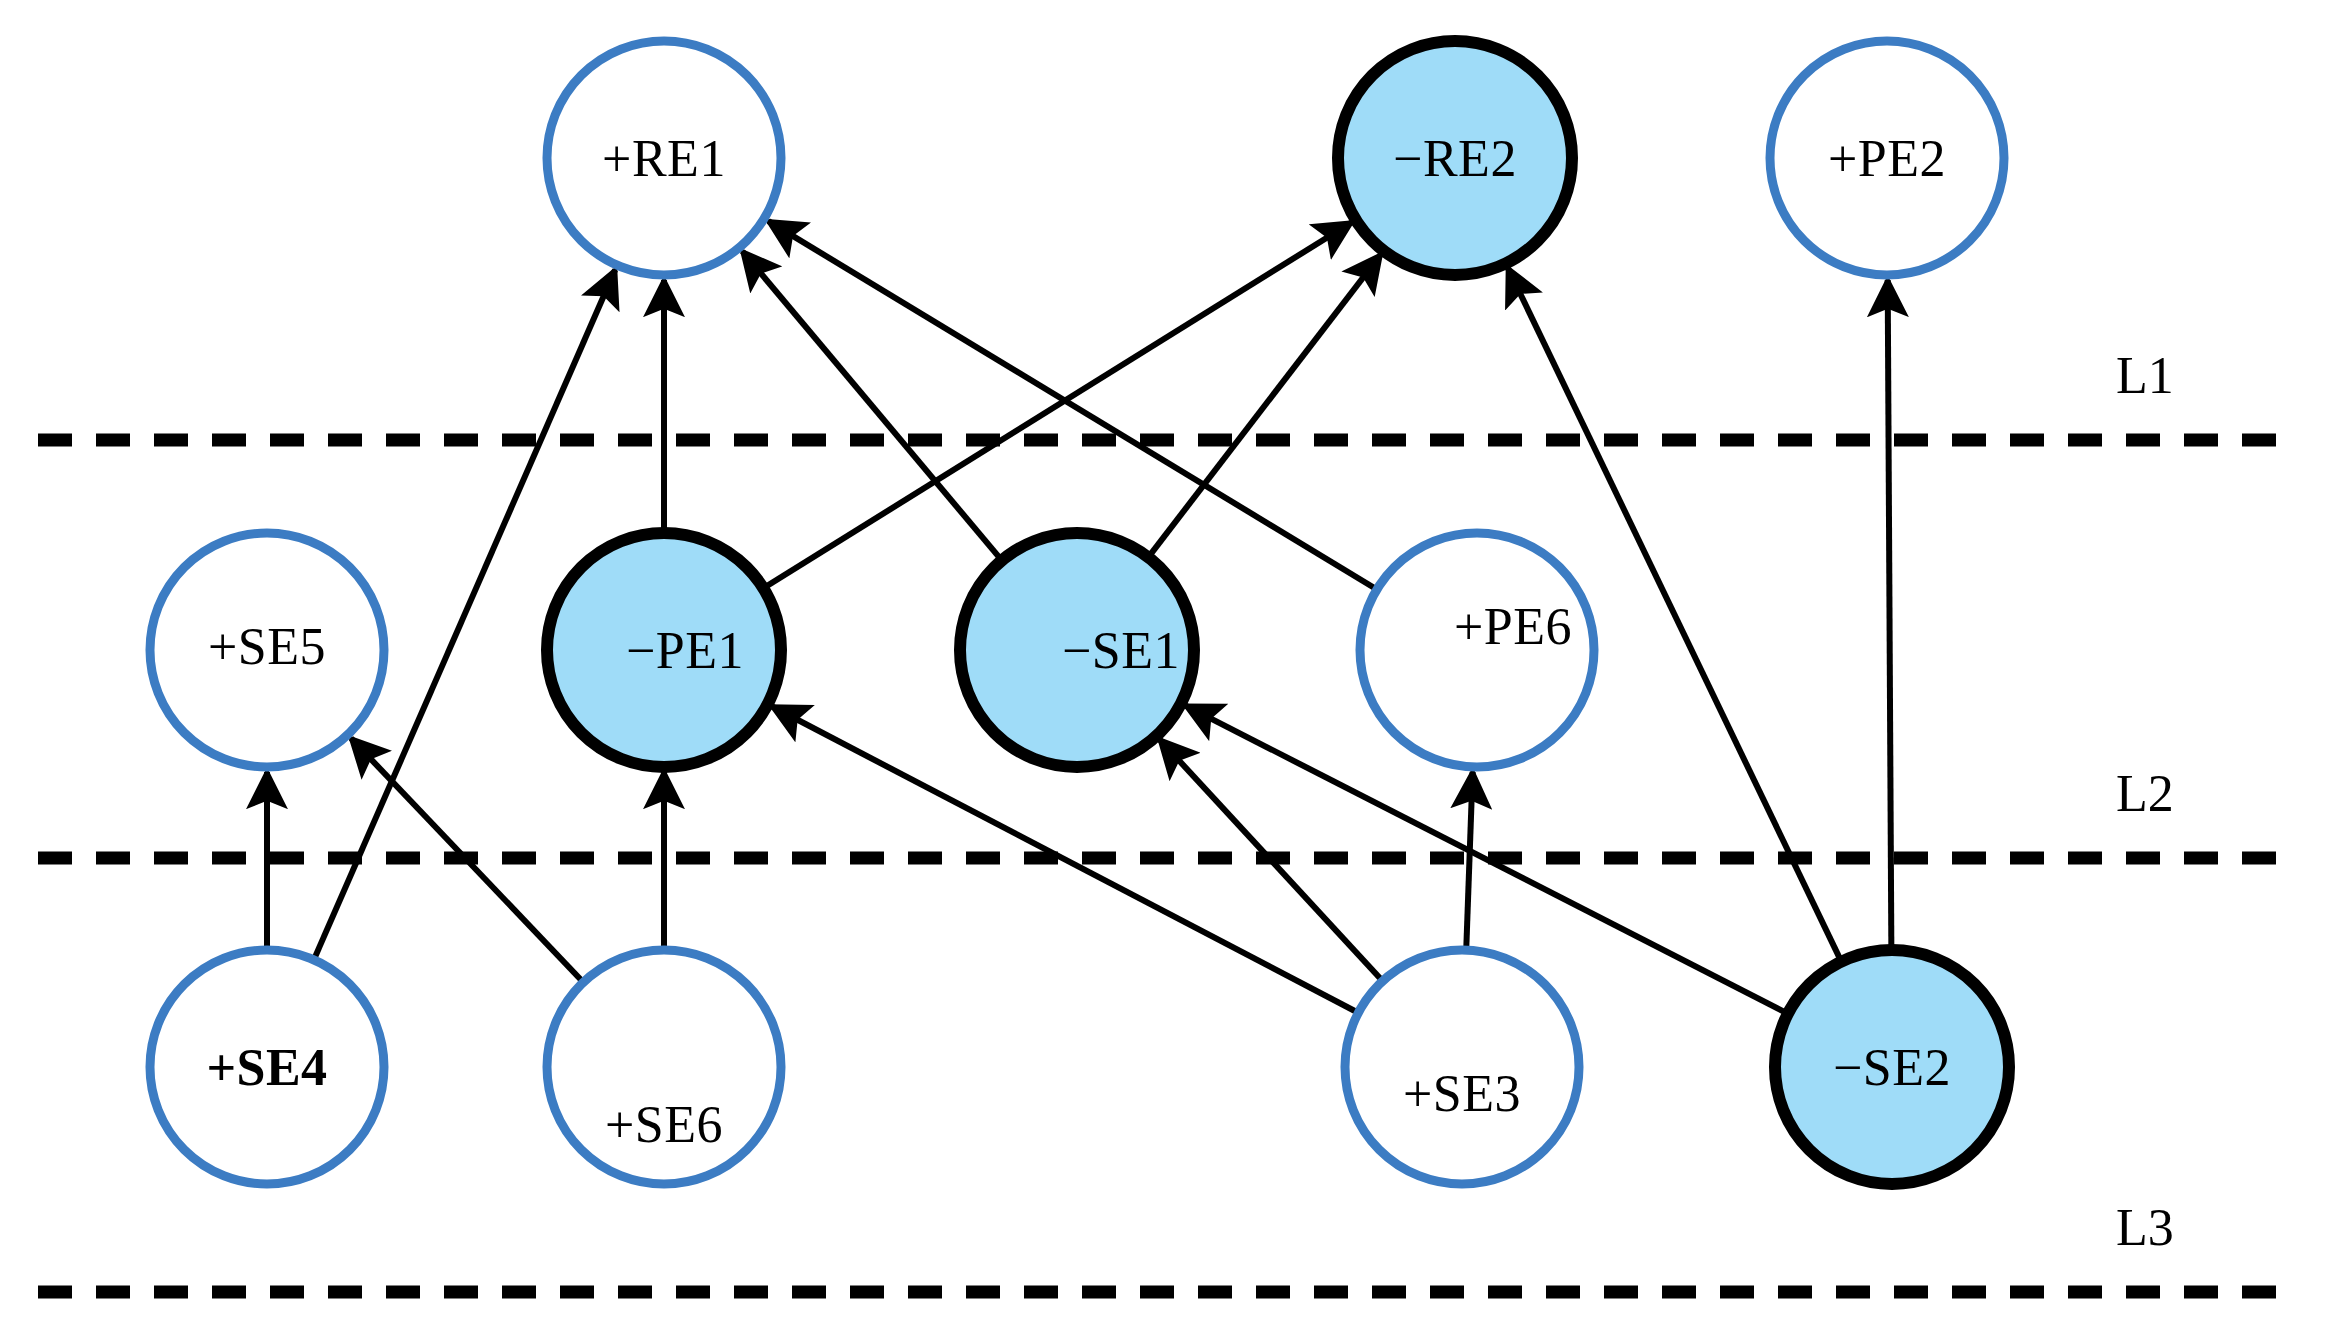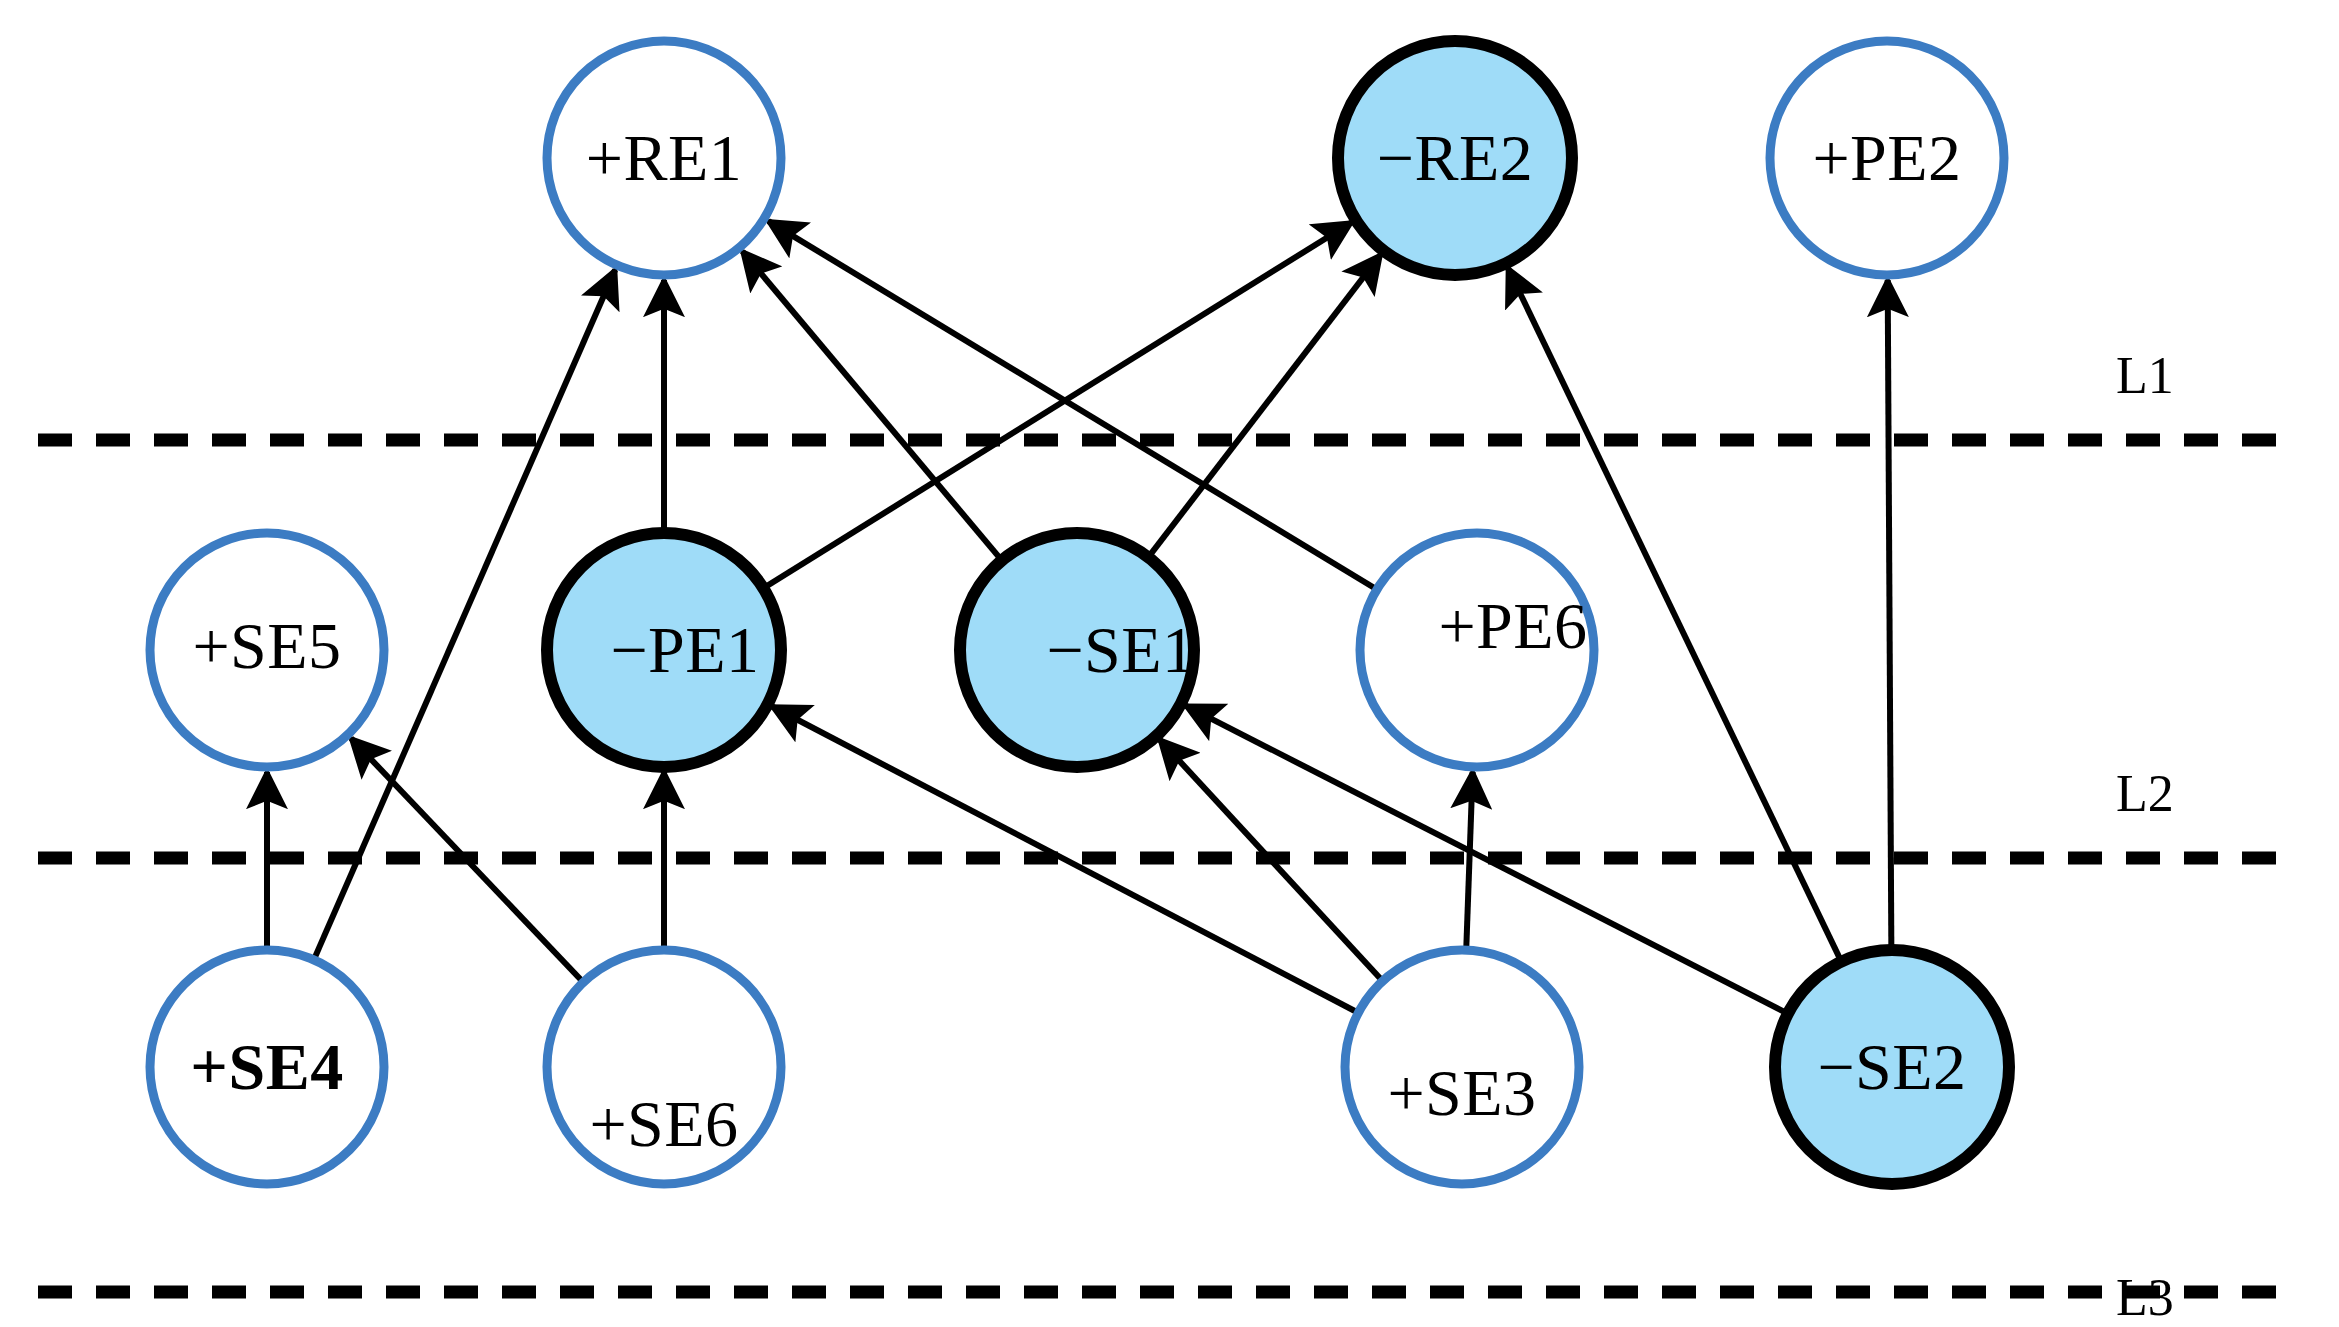--- a/index.html
+++ b/index.html
@@ -14,21 +14,21 @@
   .layer-label{
     position:absolute;
     font-size:52px;
     color:#000000;
     font-family:"Liberation Serif","DejaVu Serif",serif;
     line-height:1;
     white-space:nowrap;
   }
   .node-label{
     position:absolute;
-    font-size:66px;
+    font-size:52px;
     color:#000000;
     font-family:"Liberation Serif","DejaVu Serif",serif;
     white-space:nowrap;
     transform:translate(-50%,-50%);
     pointer-events:none;
     letter-spacing:0.5px;
   }
 </style>
 </head>
 <body>
@@ -72,21 +72,21 @@
         <circle cx="1477" cy="650" r="117" fill="#ffffff" stroke="#3c7cc3" stroke-width="9"></circle>
         <circle cx="267" cy="1067" r="117" fill="#ffffff" stroke="#3c7cc3" stroke-width="9"></circle>
         <circle cx="664" cy="1067" r="117" fill="#ffffff" stroke="#3c7cc3" stroke-width="9"></circle>
         <circle cx="1462" cy="1067" r="117" fill="#ffffff" stroke="#3c7cc3" stroke-width="9"></circle>
         <circle cx="1892" cy="1067" r="117" fill="#9fdcf8" stroke="#000000" stroke-width="12"></circle>
       </g>
   </svg>
   <div id="labels-group">
       <div class="layer-label" style="left: 2116px; top: 350px;">L1</div>
       <div class="layer-label" style="left: 2116px; top: 768px;">L2</div>
-      <div class="layer-label" style="left: 2116px; top: 1272px;">L3</div>
+      <div class="layer-label" style="left: 2116px; top: 1202px;">L3</div>
       <div class="node-label" style="left: 664px; top: 158px;">+RE1</div>
       <div class="node-label" style="left: 1455px; top: 158px;">−RE2</div>
       <div class="node-label" style="left: 1887px; top: 158px;">+PE2</div>
       <div class="node-label" style="left: 267px; top: 646px;">+SE5</div>
       <div class="node-label" style="left: 664px; top: 650px; margin-left: 21px;">−PE1</div>
       <div class="node-label" style="left: 1077px; top: 650px; margin-left: 44px;">−SE1</div>
       <div class="node-label" style="left: 1477px; top: 626px; margin-left: 36px;">+PE6</div>
       <div class="node-label" style="left: 267px; top: 1067px; font-weight: bold;">+SE4</div>
       <div class="node-label" style="left: 664px; top: 1124px;">+SE6</div>
       <div class="node-label" style="left: 1462px; top: 1093px;">+SE3</div>

